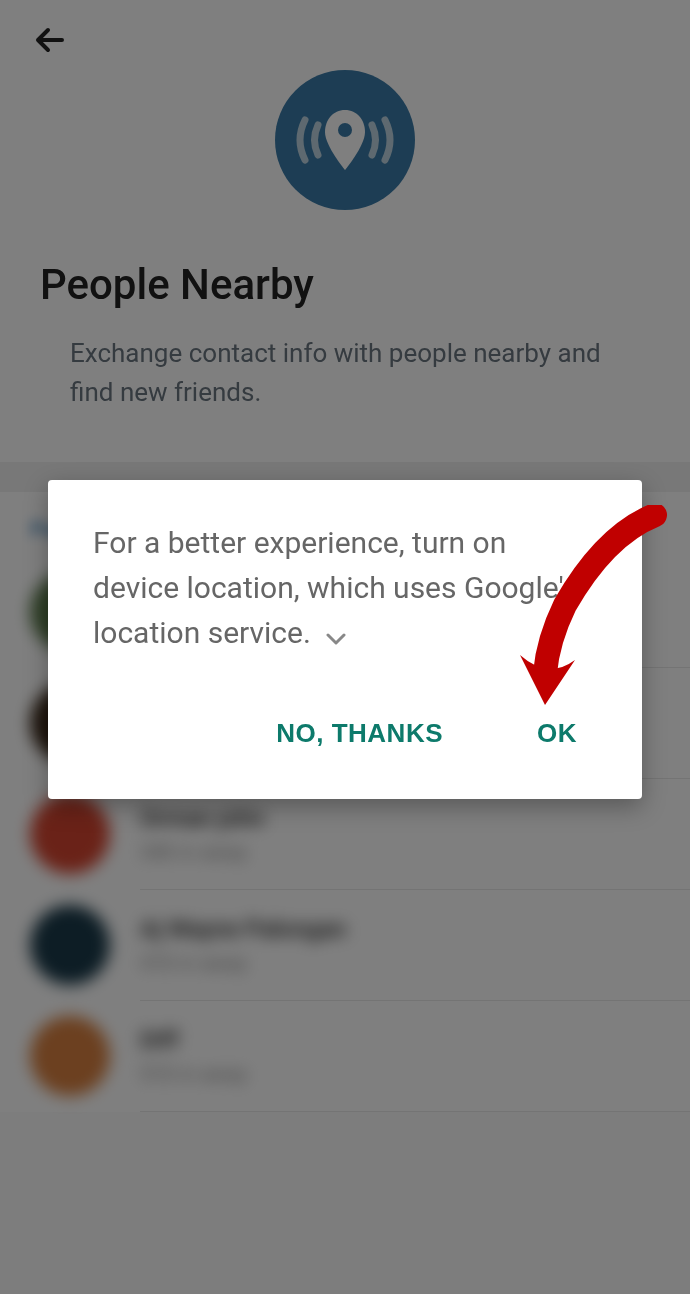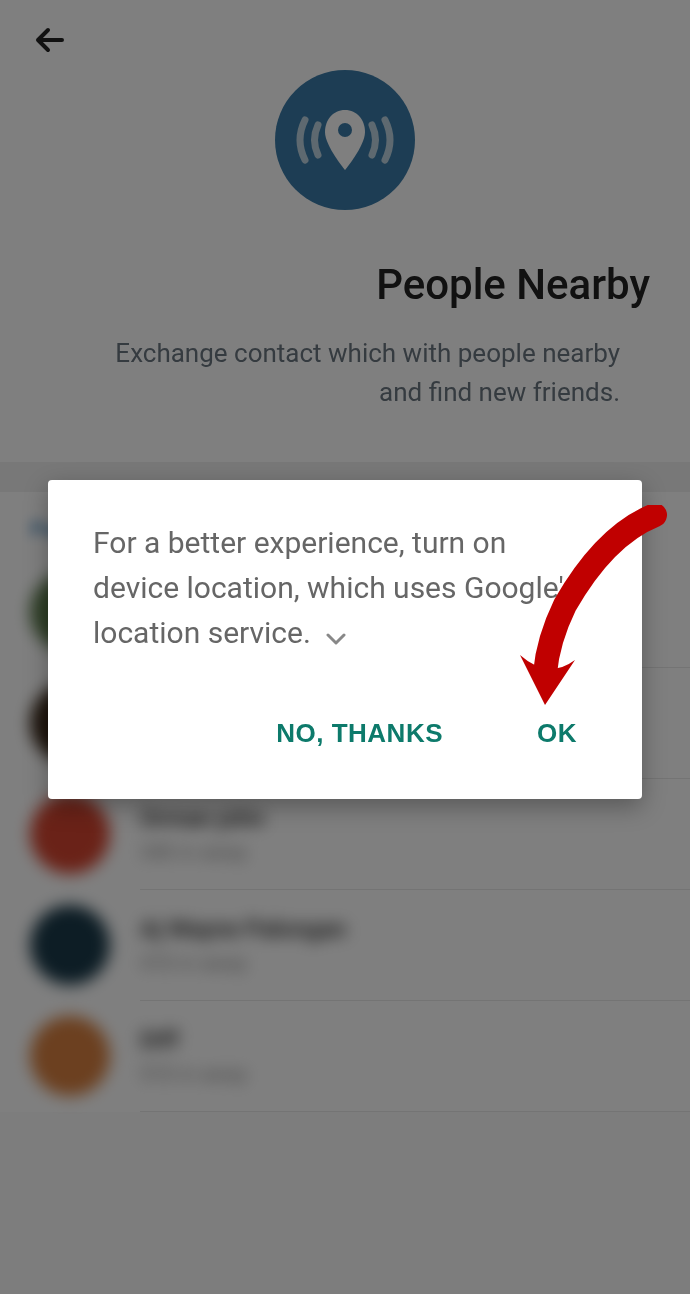--- a/index.html
+++ b/index.html
@@ -27,21 +27,21 @@
       padding: 20px;
       position: relative;
     }
     .back-arrow {
       position: absolute;
       top: 20px;
       left: 30px;
       cursor: pointer;
     }
     .hero-section {
-      text-align: right;
+      text-align: left;
       padding: 30px 40px 50px;
       background: #fff;
     }
     .hero-icon {
       width: 140px;
       height: 140px;
       background: #3a7ba8;
       border-radius: 50%;
       margin: 0 auto 50px;
       display: flex;
@@ -184,21 +184,21 @@
       <svg width="120" height="100" viewBox="0 0 120 100">
         <path d="M 20 30 Q 10 50 20 70" stroke="#bcd3e0" stroke-width="7" fill="none" stroke-linecap="round"></path>
         <path d="M 33 35 Q 26 50 33 65" stroke="#bcd3e0" stroke-width="7" fill="none" stroke-linecap="round"></path>
         <path d="M 100 30 Q 110 50 100 70" stroke="#bcd3e0" stroke-width="7" fill="none" stroke-linecap="round"></path>
         <path d="M 87 35 Q 94 50 87 65" stroke="#bcd3e0" stroke-width="7" fill="none" stroke-linecap="round"></path>
         <path d="M 60 20 C 48 20 40 30 40 42 C 40 56 60 80 60 80 C 60 80 80 56 80 42 C 80 30 72 20 60 20 Z" fill="#fff"></path>
         <circle cx="60" cy="40" r="7" fill="#3a7ba8"></circle>
       </svg>
     </div>
     <h1 class="page-title">People Nearby</h1>
-    <p class="page-subtitle">Exchange contact which with people nearby and find new friends.</p>
+    <p class="page-subtitle">Exchange contact info with people nearby and find new friends.</p>
   </div>
 
   <div class="section-divider"></div>
 
   <div class="people-list">
     <div class="section-header">People Nearby</div>
 
     <div class="list-item">
       <div class="avatar avatar-1"></div>
       <div class="item-content">

